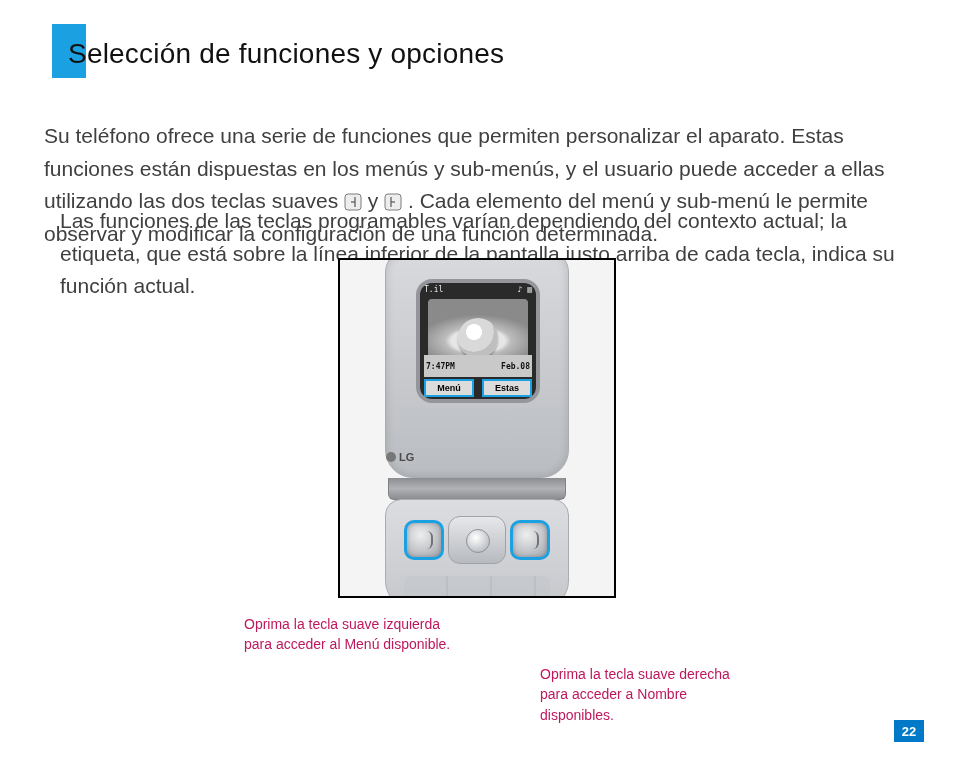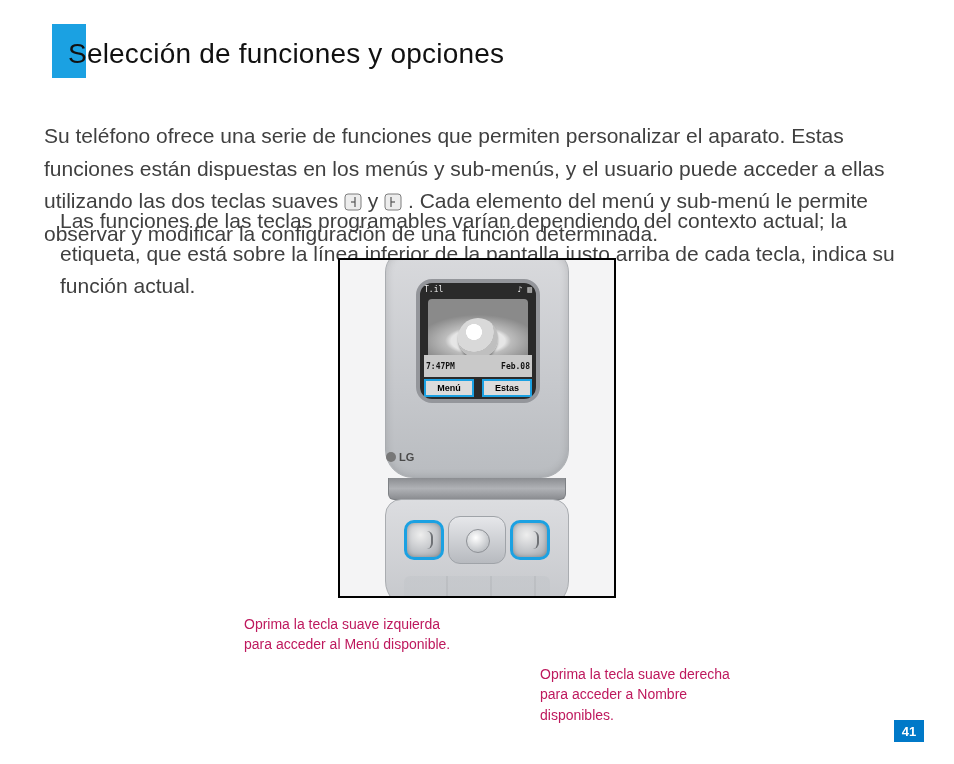--- a/index.html
+++ b/index.html
@@ -268,13 +268,13 @@
       <div class="nav-cluster"></div>
       <div class="key-soft key-right"></div>
       <div class="keypad-hint"></div>
     </div>
   </div>
 </div>
 
 <p class="caption cap-left">Oprima la tecla suave izquierda para acceder al Menú disponible.</p>
 <p class="caption cap-right">Oprima la tecla suave derecha para acceder a Nombre disponibles.</p>
 
-<div class="page-num-box">41</div>
+<div class="page-num-box">22</div>
 
 </body></html>

